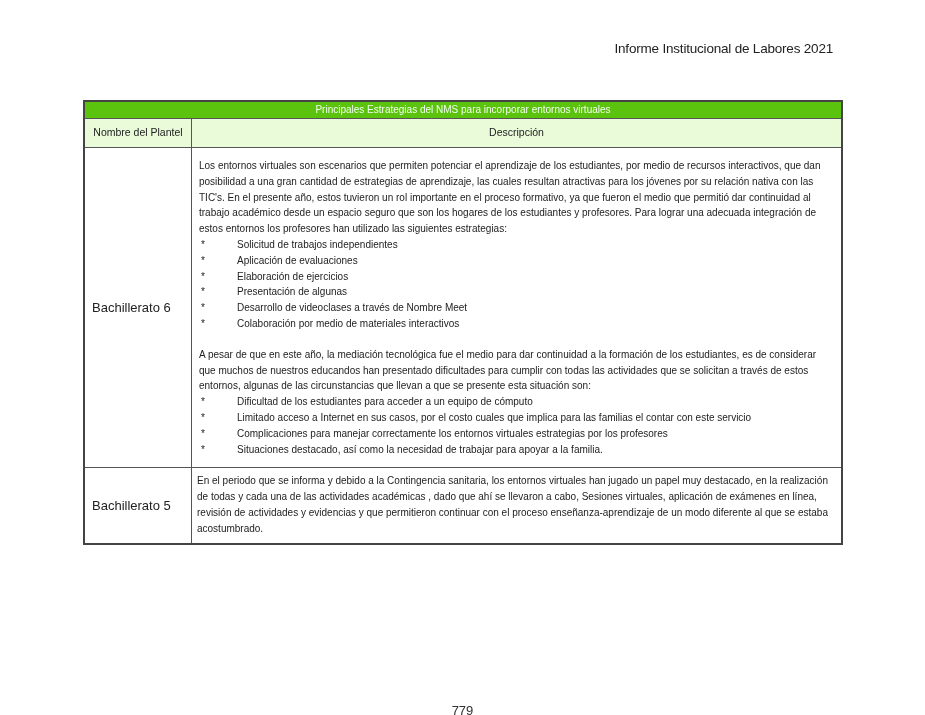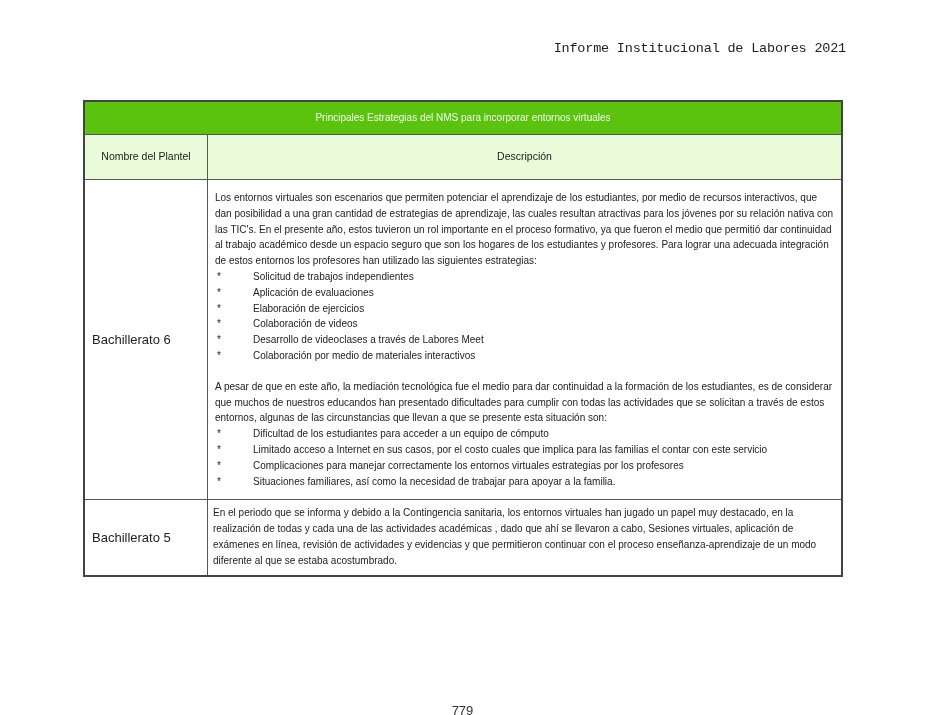--- a/index.html
+++ b/index.html
@@ -1,29 +1,29 @@
 <!DOCTYPE html>
 <html><head>
   <meta charset="utf-8">
   <style>
     html, body { margin: 0; padding: 0; background: #ffffff; }
     body {
       width: 925px; height: 715px; position: relative; overflow: hidden;
       font-family: "Liberation Sans", sans-serif; color: #222;
     }
     .header-title {
-      position: absolute; right: 79px; top: 41px;
-      font-size: 13.5px; color: #222; letter-spacing: -0.2px; font-family: Liberation Mono, monospace;
+      position: absolute; right: 92px; top: 41px;
+      font-size: 13.5px; color: #222; letter-spacing: -0.2px;
     }
     table.strat {
       position: absolute; left: 83px; top: 100px; width: 760px;
       border-collapse: collapse; font-size: 10px; line-height: 15.8px;
     }
     table.strat td, table.strat th {
-      border: 1px solid #555; padding: 8px;
+      border: 1px solid #555; padding: 0;
     }
     .title-row th {
       background: #5bc20d; color: #f3fff0; font-weight: normal;
       height: 16px; font-size: 10px; line-height: 16px; text-align: center;
       border: 2px solid #444; border-bottom: 1px solid #555;
     }
     .head-row td {
       background: #e9fbd9; height: 28px; text-align: center; font-size: 10.5px;
     }
     .head-row td.col1 { width: 106px; }
@@ -67,25 +67,25 @@
         <li>
               <span class="star">*</span>
               <span>Aplicación de evaluaciones</span>
             </li>
         <li>
               <span class="star">*</span>
               <span>Elaboración de ejercicios</span>
             </li>
         <li>
               <span class="star">*</span>
-              <span>Colaboración de videos</span>
+              <span>Presentación de algunas</span>
             </li>
         <li>
               <span class="star">*</span>
-              <span>Desarrollo de videoclases a través de Labores Meet</span>
+              <span>Desarrollo de videoclases a través de Nombre Meet</span>
             </li>
         <li>
               <span class="star">*</span>
               <span>Colaboración por medio de materiales interactivos</span>
             </li>
       </ul>
       <div class="gap"></div>
       <p>A pesar de que en este año, la mediación tecnológica fue el medio para dar continuidad a la formación de los estudiantes, es de considerar que muchos de nuestros educandos han presentado dificultades para cumplir con todas las actividades que se solicitan a través de estos entornos, algunas de las circunstancias que llevan a que se presente esta situación son:</p>
       <ul class="bullet-list">
         <li>
@@ -95,21 +95,21 @@
         <li>
               <span class="star">*</span>
               <span>Limitado acceso a Internet en sus casos, por el costo cuales que implica para las familias el contar con este servicio</span>
             </li>
         <li>
               <span class="star">*</span>
               <span>Complicaciones para manejar correctamente los entornos virtuales estrategias por los profesores</span>
             </li>
         <li>
               <span class="star">*</span>
-              <span>Situaciones familiares, así como la necesidad de trabajar para apoyar a la familia.</span>
+              <span>Situaciones destacado, así como la necesidad de trabajar para apoyar a la familia.</span>
             </li>
       </ul>
     </td>
   </tr>
   <tr class="row-b7">
     <td class="name-cell">Bachillerato 5</td>
     <td class="desc-cell">
       <p>En el periodo que se informa y debido a la Contingencia sanitaria, los entornos virtuales han  jugado un papel muy destacado, en la realización de todas y cada una de las actividades académicas , dado que ahí se llevaron a cabo, Sesiones virtuales, aplicación de exámenes en línea, revisión de actividades y evidencias y que permitieron continuar con el proceso enseñanza-aprendizaje de un modo diferente al que se estaba acostumbrado.</p>
     </td>
   </tr>

